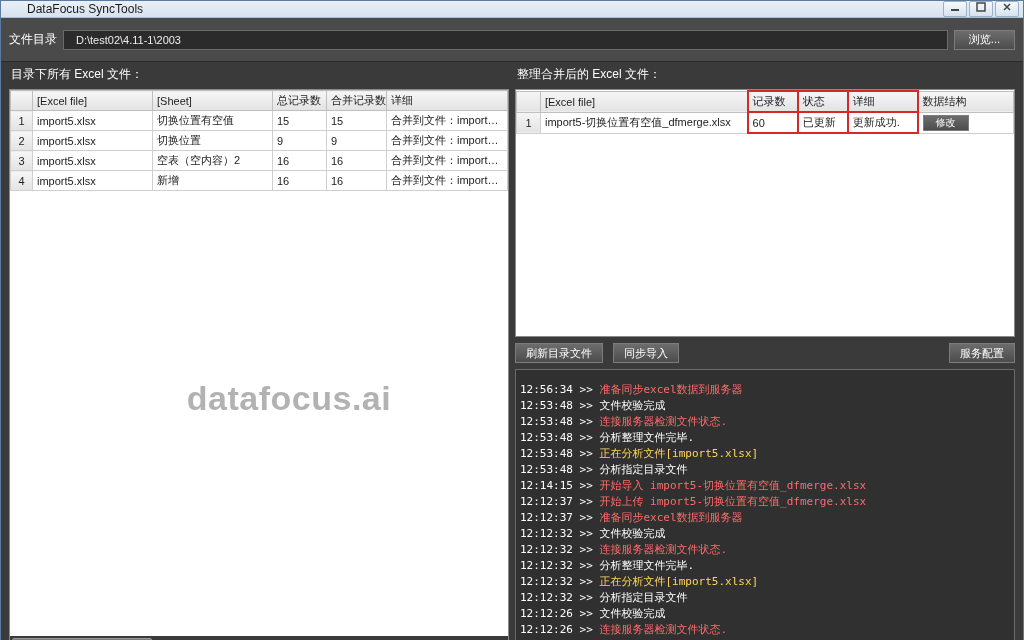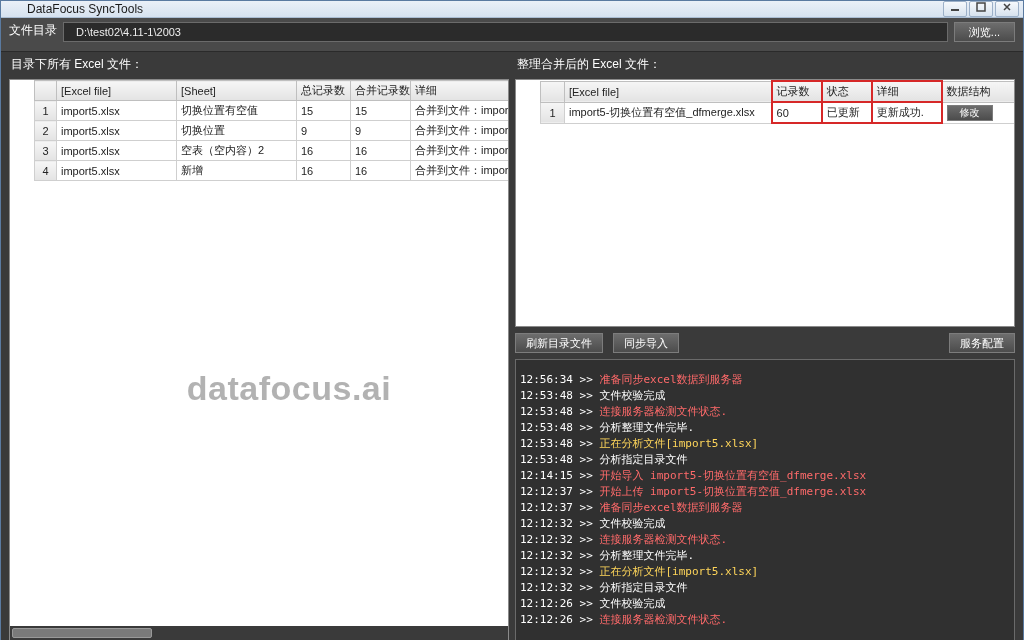--- a/index.html
+++ b/index.html
@@ -12,37 +12,37 @@
   .titlebar .appicon { width: 16px; height: 16px; margin-right: 6px; display:flex; align-items:center; justify-content:center;}
   .titlebar .title { flex: 1; font-size: 12px; color: #1a1a1a; }
   .winbtns { display:flex; gap:2px; }
   .winbtn { width: 24px; height: 16px; border: 1px solid #9cb0c8; background: linear-gradient(#f6f9fc,#d7e2ee); border-radius:2px; font-size:10px; line-height:14px; text-align:center; color:#444; cursor:pointer;}
   .winbtn svg { width:10px; height:10px; display:block; margin:auto;}
 
   
   .client { flex:1; background:#3a3a3a; display:flex; flex-direction:column; position:relative; }
 
   
-  .pathbar { height:34px; display:flex; padding:4px 8px; gap:6px; background:#4a4a4a; border-bottom:1px solid #2a2a2a;}
+  .pathbar { height:44px; display:flex; align-items:center; padding:4px 8px; gap:6px; background:#4a4a4a; border-bottom:1px solid #2a2a2a;}
   .pathbar .lbl { color:#fff; font-size:12px; white-space:nowrap;}
   .pathinput { flex:1; height:20px; background:#2b2b2b; border:1px solid #6b6b6b; color:#eee; padding:0 12px; font-size:11px;}
   .btn { height:20px; background:linear-gradient(#6d6d6d,#4c4c4c); border:1px solid #7c7c7c; color:#fff; padding:0 14px; font-size:11px; cursor:pointer; }
   .btn.small { padding:0 10px; }
 
   
   .main { flex:1; display:grid; grid-template-columns: 1fr 1fr; gap:6px; padding:0 8px 4px 8px; min-height:0;}
   .leftcol, .rightcol { display:flex; flex-direction:column; min-height:0;}
 
   .panel-title { color:#fff; font-size:12px; padding:4px 0 6px 2px;}
 
   .grid { background:#fff; border:1px solid #8a8a8a; overflow:hidden; position:relative; }
   .grid.left { flex:1; }
   .grid.right { height:248px; }
 
-  table { border-collapse:collapse; width:100%; font-size:11px; table-layout:fixed;margin-left:24px;}
+  table { border-collapse:collapse; width:100%; font-size:11px; table-layout:fixed;}
   thead th { background:linear-gradient(#f6f6f6,#e3e3e3); border:1px solid #bfbfbf; padding:2px 4px; text-align:left; color:#222; font-weight:normal; white-space:nowrap; overflow:hidden;}
   tbody td { border:1px solid #cfcfcf; padding:2px 4px; color:#222; white-space:nowrap; overflow:hidden; text-overflow:ellipsis; height:18px;}
   tbody td.rownum { background:linear-gradient(#f6f6f6,#e3e3e3); text-align:center; width:22px;}
   thead th.corner { width:22px;}
 
   
   .watermark { position:absolute; left:50%; top:55%; transform:translate(-50%,-50%); display:flex; align-items:center; gap:12px; opacity:.75; pointer-events:none;}
   .watermark .logo { width:48px; height:48px;}
   .watermark .txt { font-size:34px; font-weight:600; color:#999; letter-spacing:.5px;}
 

